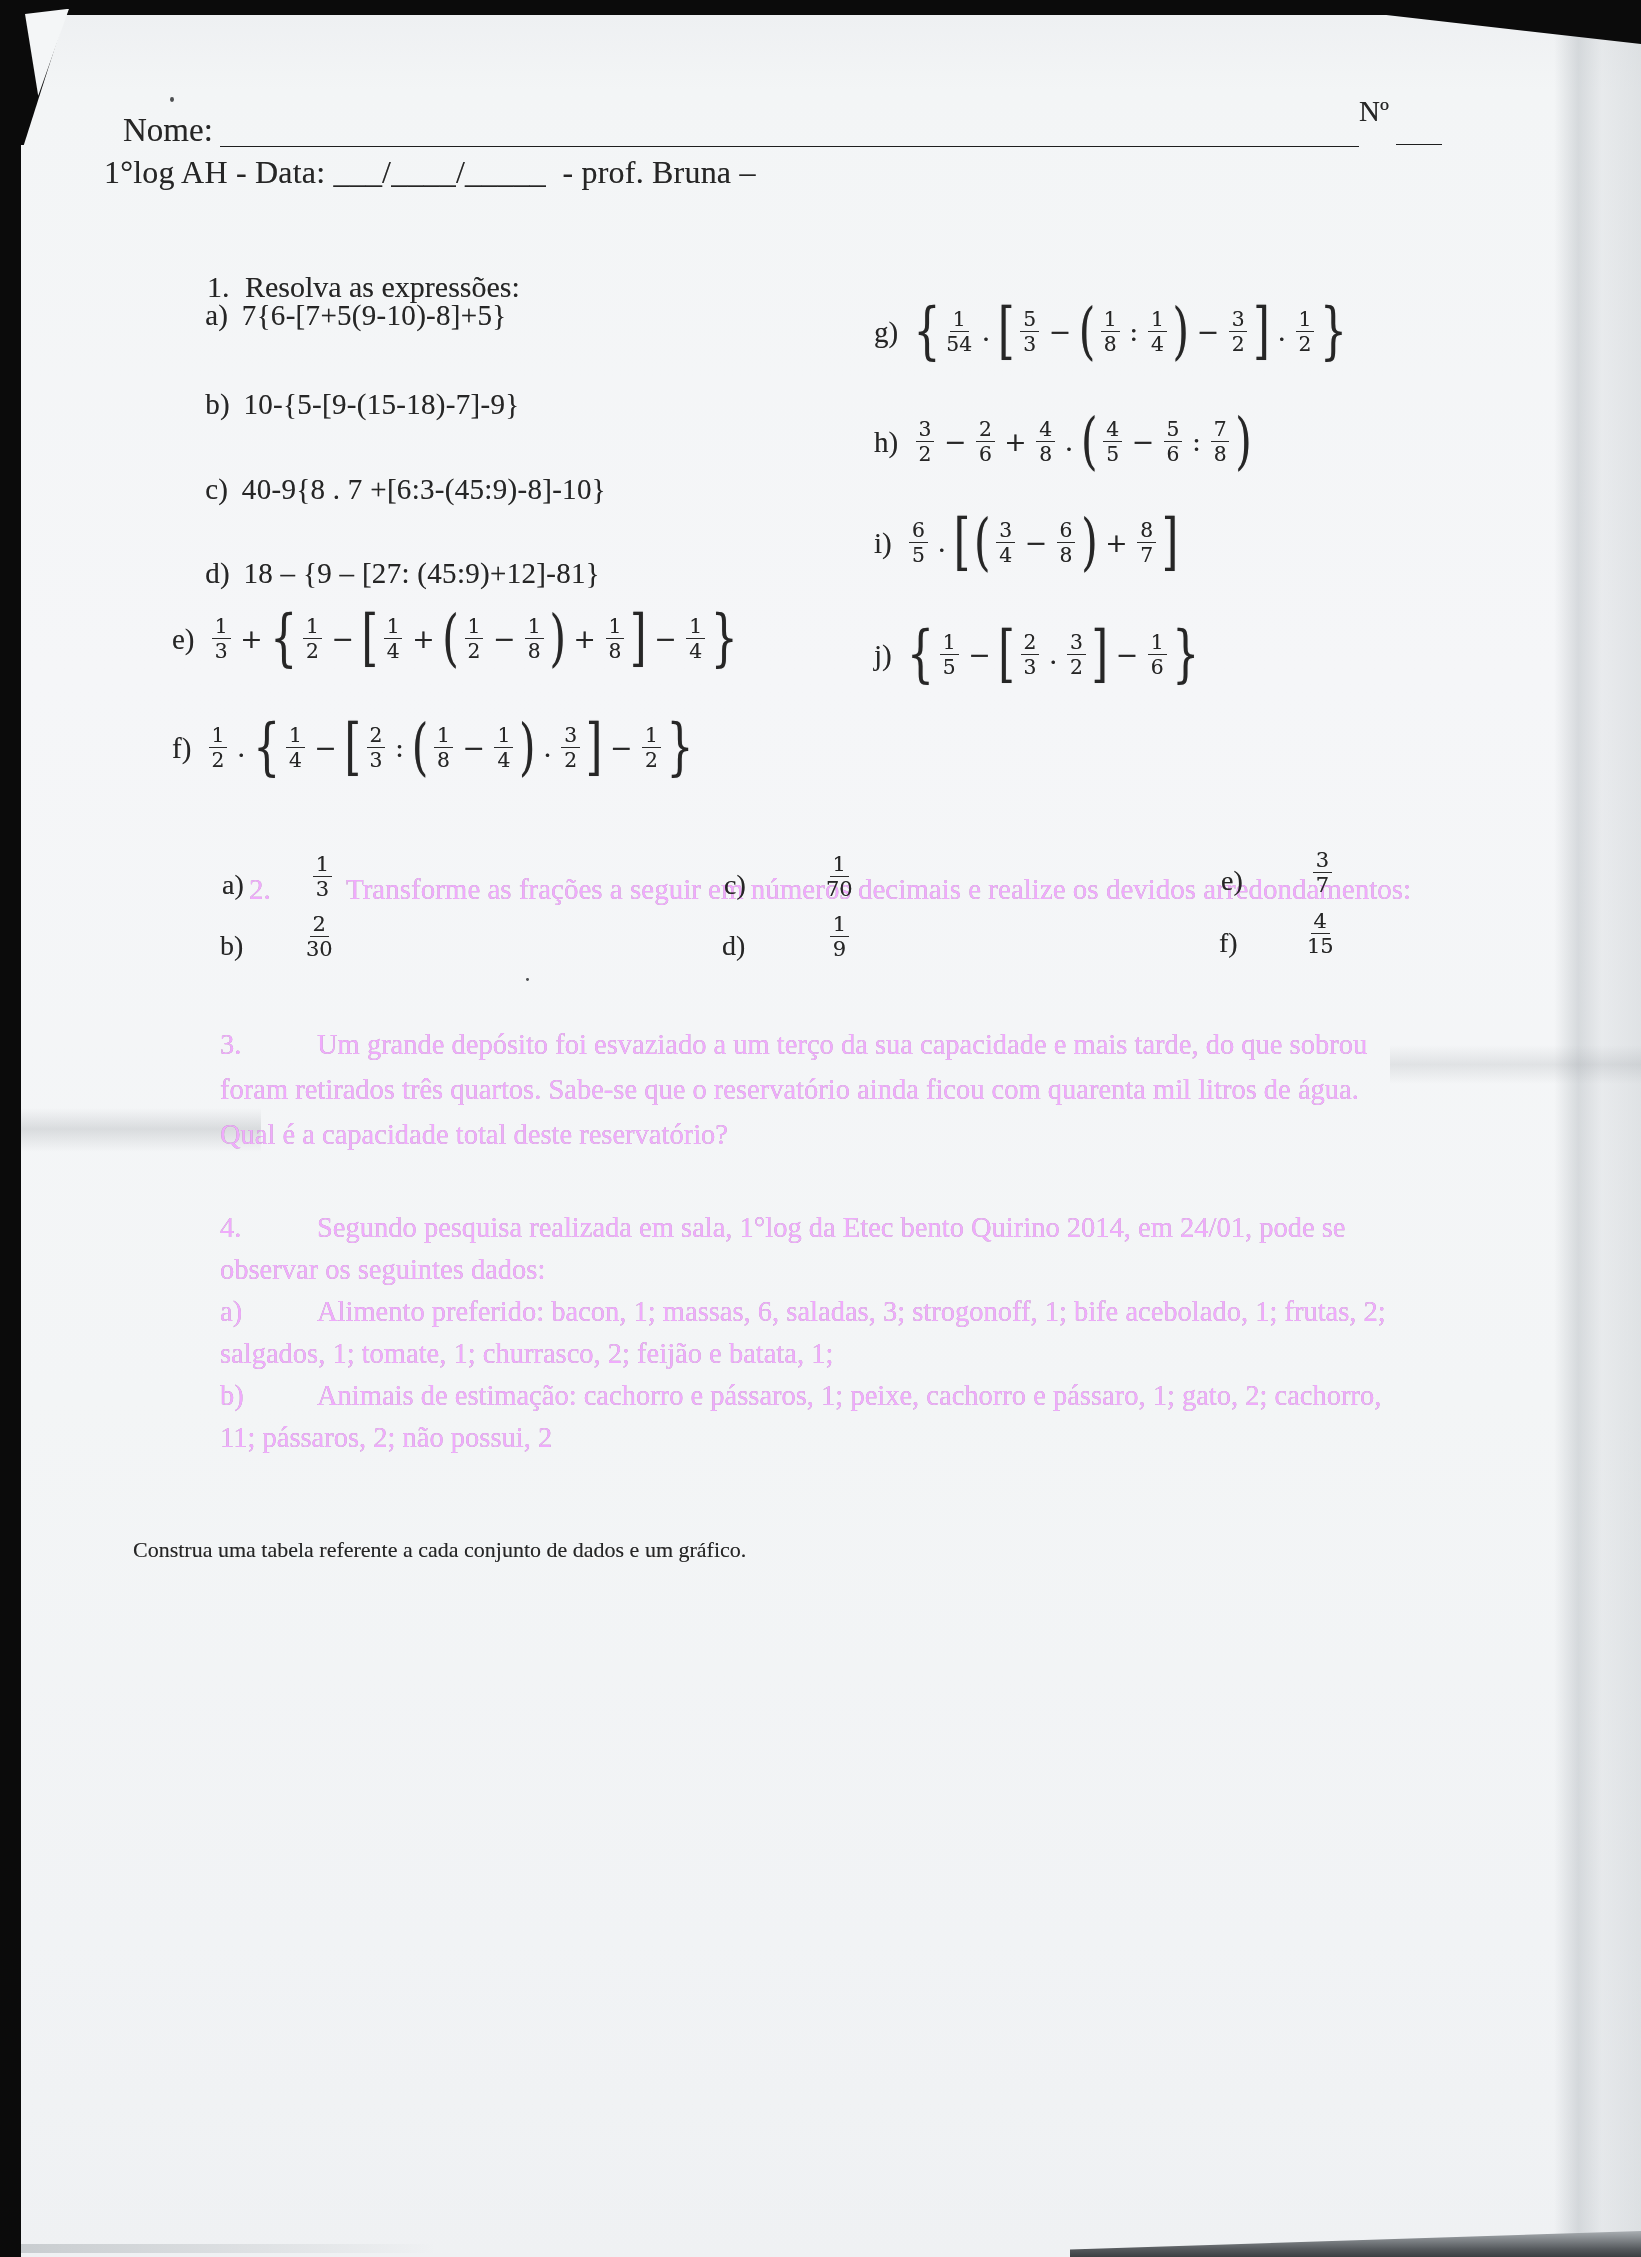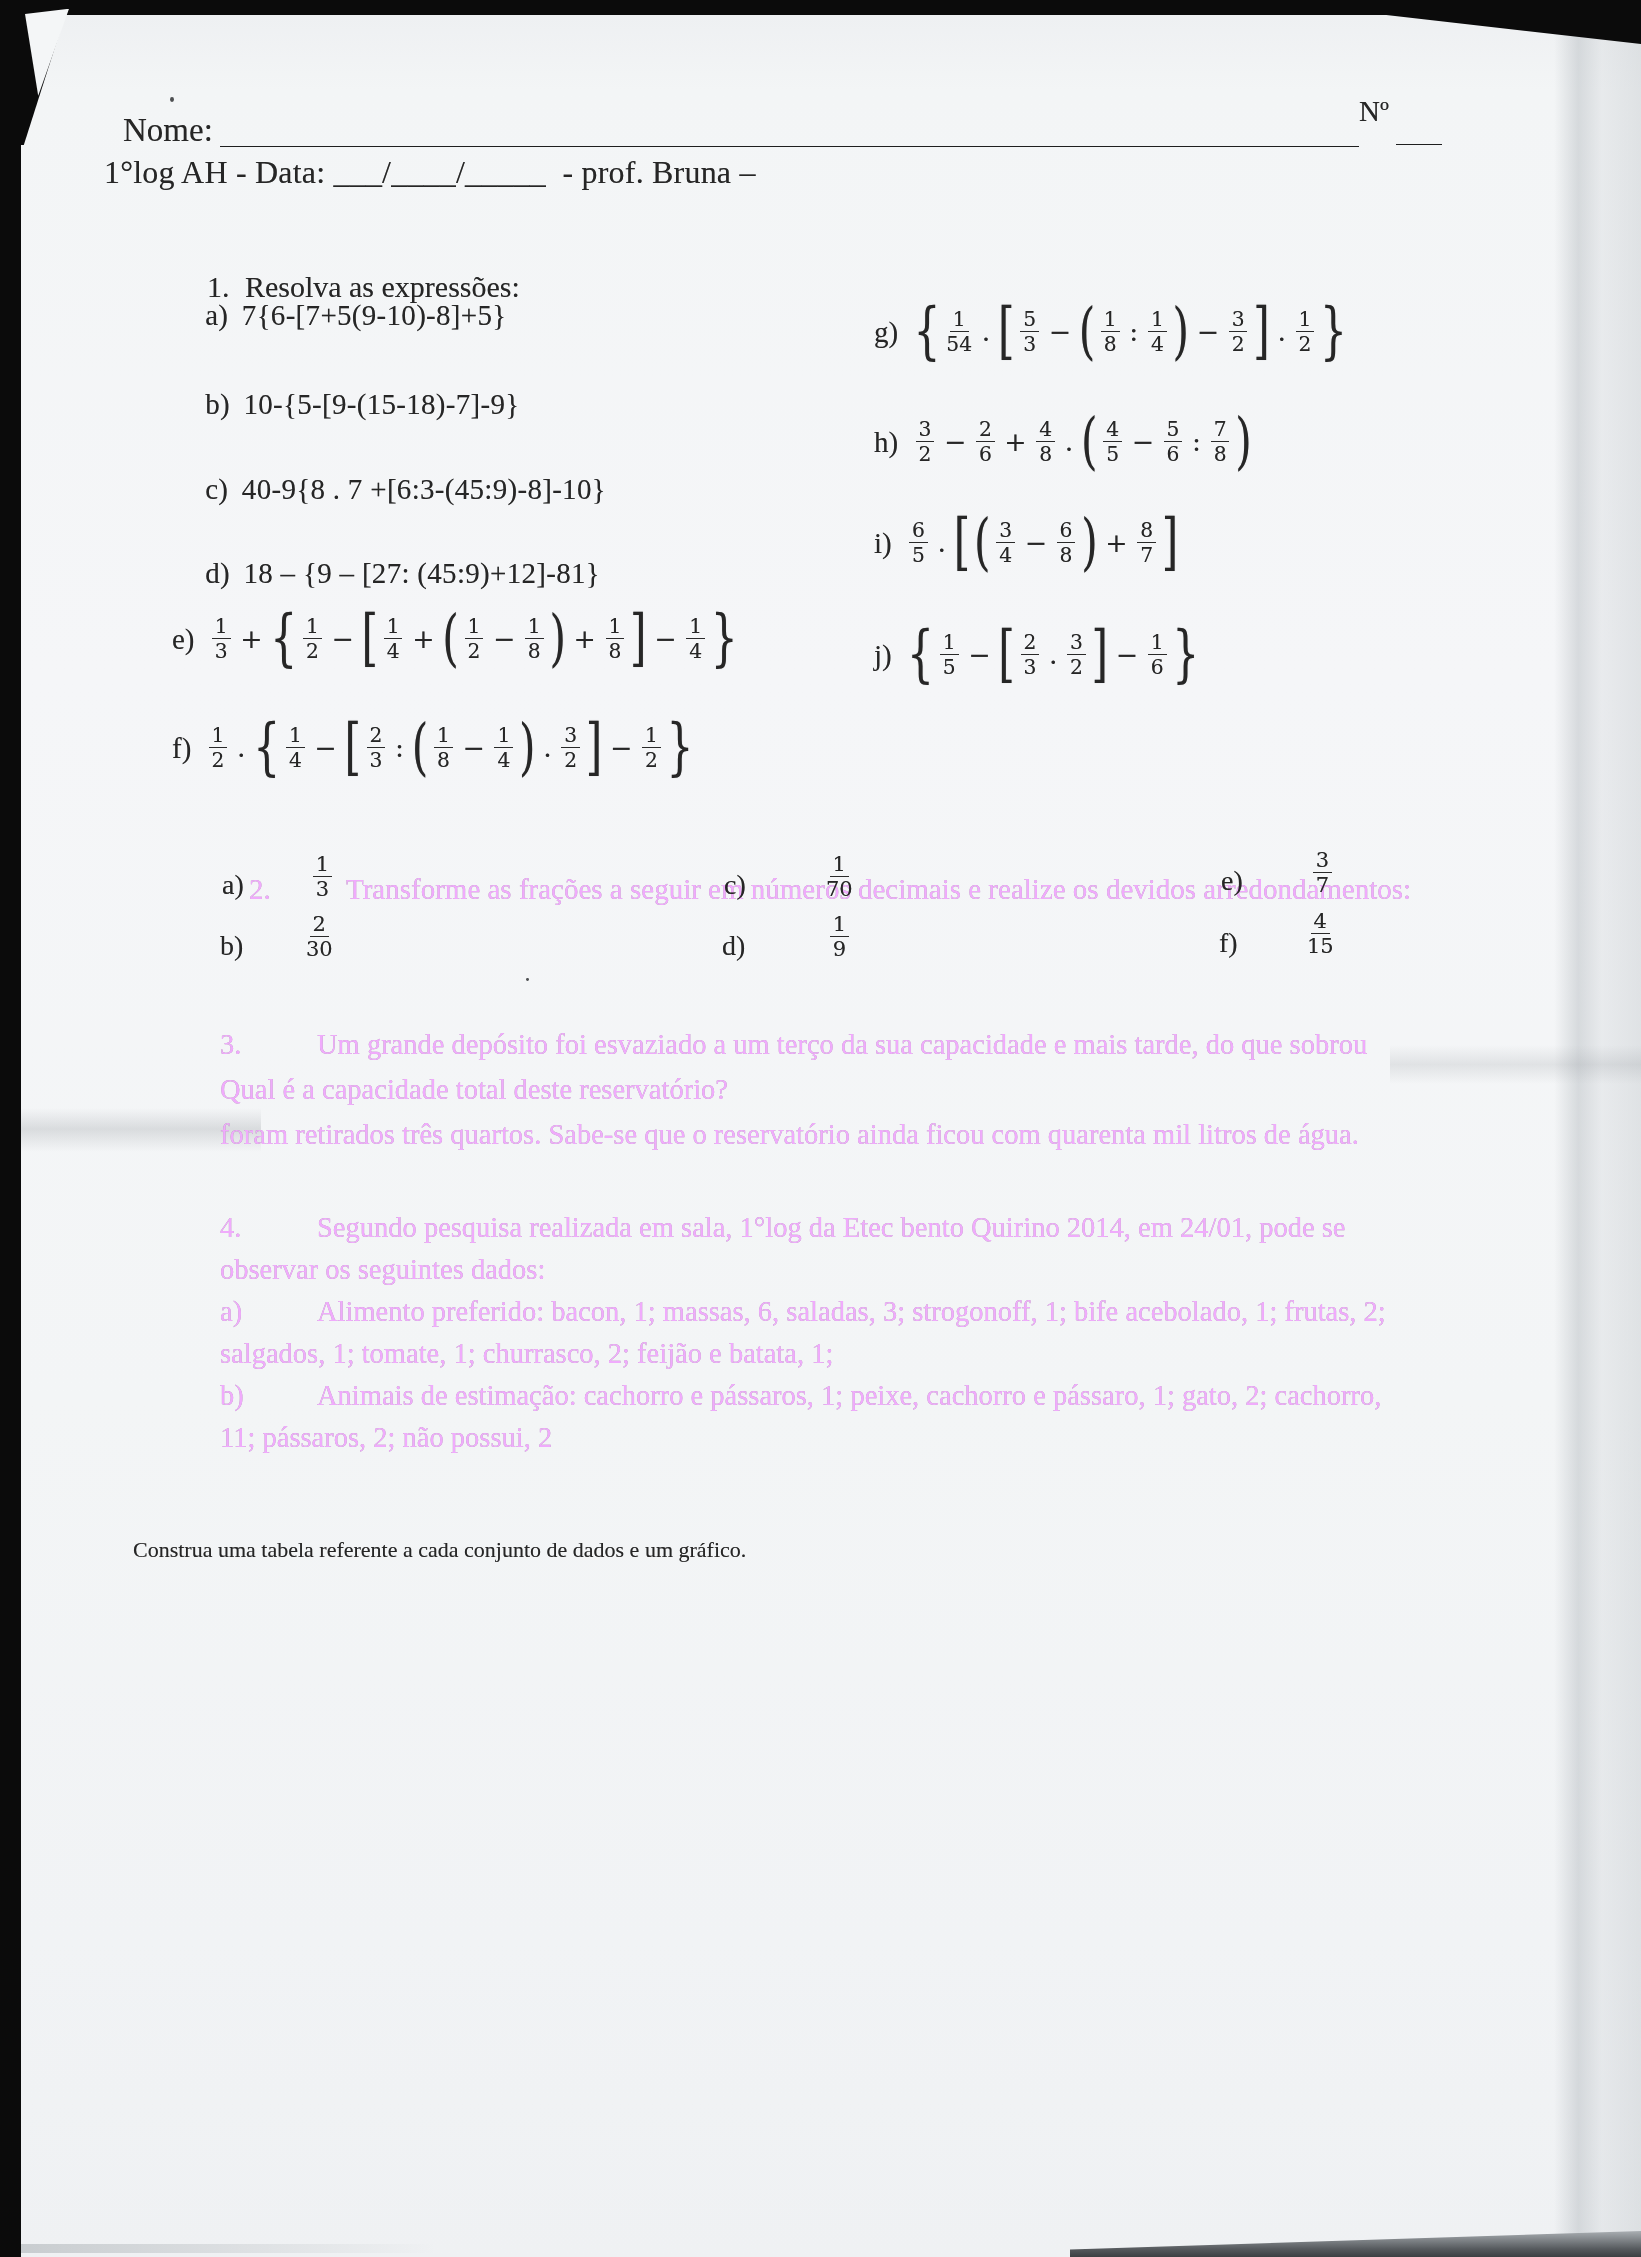--- a/index.html
+++ b/index.html
@@ -131,22 +131,22 @@
   <div class="abs txt s2label" style="left:722px;top:930px;">d)</div>
   <div class="abs mexpr fracitem txt" style="left:826px;top:914px;"><span class="frac"><span class="num">1</span><span class="den">9</span></span></div>
 
   <div class="abs txt s2label" style="left:1221px;top:865px;">e)</div>
   <div class="abs mexpr fracitem txt" style="left:1309px;top:850px;"><span class="frac"><span class="num">3</span><span class="den">7</span></span></div>
   <div class="abs txt s2label" style="left:1219px;top:927px;">f)</div>
   <div class="abs mexpr fracitem txt" style="left:1303px;top:911px;"><span class="frac"><span class="num">4</span><span class="den">15</span></span></div>
 
   <div class="abs para q3p" style="left:220px;top:1022px;width:1255px;">
     <div><span class="qnum">3.</span><span>Um grande depósito foi esvaziado a um terço da sua capacidade e mais tarde, do que sobrou</span></div>
+    <div>foram retirados três quartos. Sabe-se que o reservatório ainda ficou com quarenta mil litros de água.</div>
     <div>Qual é a capacidade total deste reservatório?</div>
-    <div>foram retirados três quartos. Sabe-se que o reservatório ainda ficou com quarenta mil litros de água.</div>
   </div>
 
   <div class="abs para q4p" style="left:220px;top:1207px;width:1265px;">
     <div><span class="qnum">4.</span><span>Segundo pesquisa realizada em sala, 1°log da Etec bento Quirino 2014, em 24/01, pode se</span></div>
     <div>observar os seguintes dados:</div>
     <div><span class="qnum">a)</span><span>Alimento preferido: bacon, 1; massas, 6, saladas, 3; strogonoff, 1; bife acebolado, 1; frutas, 2;</span></div>
     <div>salgados, 1; tomate, 1; churrasco, 2; feijão e batata, 1;</div>
     <div><span class="qnum">b)</span><span>Animais de estimação: cachorro e pássaros, 1; peixe, cachorro e pássaro, 1; gato, 2; cachorro,</span></div>
     <div>11; pássaros, 2; não possui, 2</div>
   </div>

